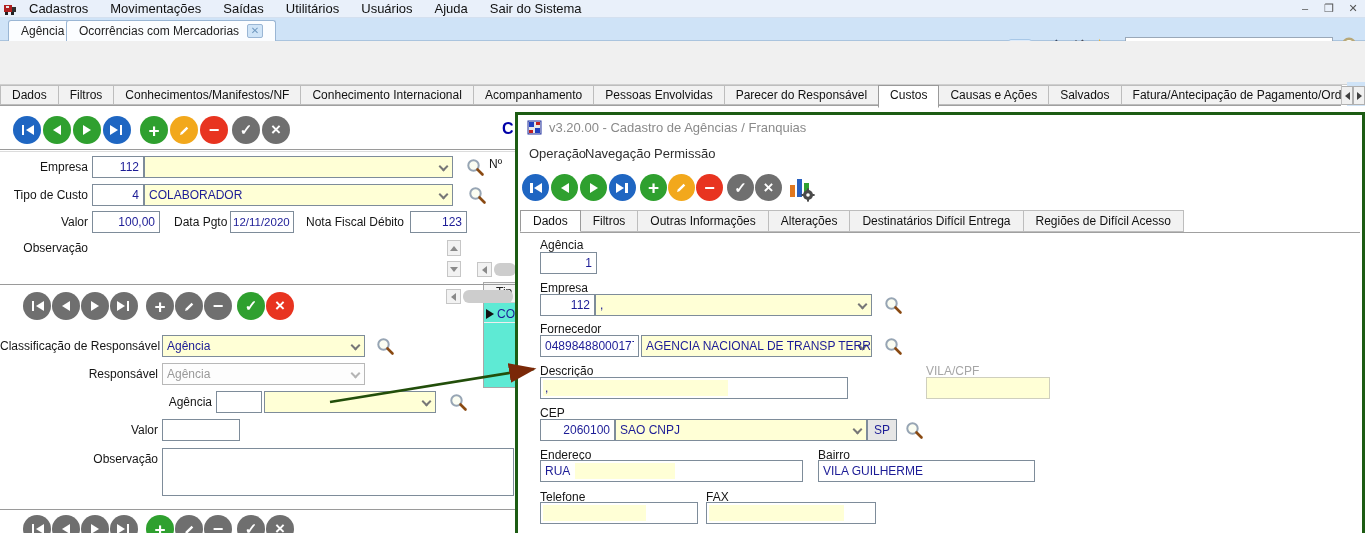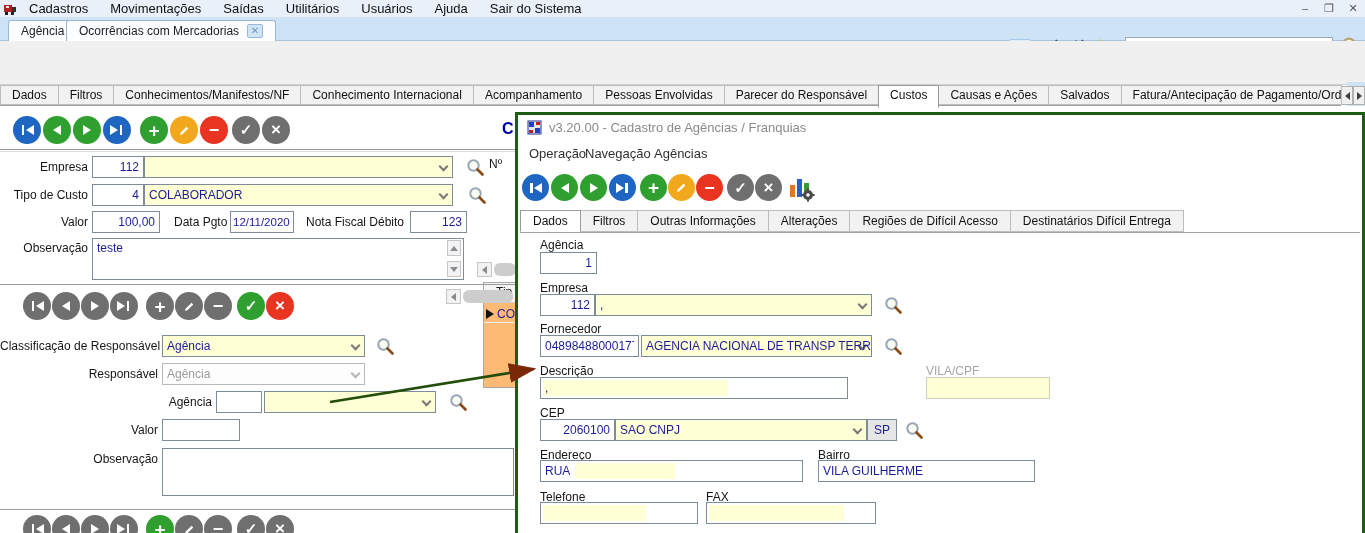--- a/index.html
+++ b/index.html
@@ -75,21 +75,21 @@
   
   #dialog { left:515px; top:112px; width:850px; height:520px; background:#fff; border:3px solid #1d5c13; z-index:10; }
   #dialog .dtitle { position:absolute; left:31px; top:5px; font-size:13px; color:#8a8a8a; }
   #dialog .dmi { position:absolute; top:31px; font-size:13px; color:#303030; }
   #dtabs { position:absolute; left:2px; top:95px; width:840px; height:23px; display:flex; border-bottom:1px solid #a0a0a0; }
   .dtab { background:#f2f2f2; border:1px solid #bdbdbd; margin-right:-1px; font-size:12px; color:#111; line-height:21px; padding:0 12px; white-space:nowrap; }
   .dtab.active { background:#fff; border-color:#9a9a9a; border-bottom:1px solid #fff; z-index:2; }
   .glbl { color:#a6a6a6; }
 
   
-  #minigrid { left:483px; top:176px; width:60px; height:106px; border:1px solid #a8a8a8; background:#fdba74; }
+  #minigrid { left:483px; top:176px; width:60px; height:106px; border:1px solid #a8a8a8; background:#5eead4; }
   #minigrid .gh { height:20px; border-bottom:1px solid #cfcfcf; background:#f4f4f4; font-size:12px; color:#222; padding:2px 0 0 12px; }
   #minigrid .gr { height:20px; font-size:12px; color:#1c1c96; padding:2px 0 0 2px; display:flex; align-items:center; gap:3px; border-bottom:1px solid #eee; }
   .rowmark { width:0; height:0; border-top:5px solid transparent; border-bottom:5px solid transparent; border-left:8px solid #111; }
 
   #arrowsvg { position:absolute; left:0; top:0; z-index:20; pointer-events:none; }
   .bluetitle { position:absolute; font-size:16px; font-weight:bold; color:#0000a8; }
 </style>
 </head>
 <body>
 
@@ -300,21 +300,20 @@
     </svg>
 
   <div class="lbl lblr" style="left:8px;top:109px;width:80px">Valor</div>
   <input class="fld num" style="left: 92px; top: 105px; width: 68px;" value="100,00">
   <div class="lbl" style="left:174px;top:109px">Data Pgto</div>
   <input class="fld" style="left: 230px; top: 105px; width: 64px; font-size: 11.5px; padding: 0px 2px;" value="12/11/2020">
   <div class="lbl" style="left:306px;top:109px">Nota Fiscal Débito</div>
   <input class="fld num" style="left: 410px; top: 105px; width: 57px;" value="123">
 
   <div class="lbl lblr" style="left:8px;top:135px;width:80px">Observação</div>
-  <textarea class="ta" style="left: 92px; top: 132px; width: 372px; height: 42px;">teste</textarea>
   <div class="scrbtn" style="left:447px;top:134px;width:14px;height:16px">
       <span class="tua"></span>
     </div>
   <div class="scrbtn" style="left:447px;top:155px;width:14px;height:16px">
       <span class="tda"></span>
     </div>
 
   <div class="scrbtn" style="left:477px;top:156px">
       <span class="tla"></span>
     </div>
@@ -429,21 +428,21 @@
   <svg class="abs" style="left:9px;top:5px" width="15" height="15" viewBox="0 0 15 15">
       <rect x="1" y="1" width="13" height="13" fill="#e8e8e8" stroke="#2030a0"></rect>
       <rect x="2" y="2" width="5" height="5" fill="#2040c0"></rect>
       <rect x="8" y="8" width="5" height="5" fill="#2040c0"></rect>
       <rect x="2" y="10" width="4" height="3" fill="#c02020"></rect>
       <rect x="9" y="2" width="4" height="3" fill="#c02020"></rect>
     </svg>
   <div class="dtitle">v3.20.00 - Cadastro de Agências / Franquias</div>
   <span class="dmi" style="left:11px">Operação</span>
   <span class="dmi" style="left:67px">Navegação</span>
-  <span class="dmi" style="left:136px">Agências</span>
+  <span class="dmi" style="left:136px">Permissão</span>
 
   <div class="cb cb27 blue" style="left:4px;top:59px">
       <span class="vbar"></span>
       <span class="tri-l"></span>
     </div>
   <div class="cb cb27 green" style="left:33px;top:59px">
       <span class="tri-l"></span>
     </div>
   <div class="cb cb27 green" style="left:62px;top:59px">
       <span class="tri-r"></span>
@@ -479,22 +478,22 @@
       <rect x="19" y="24.2" width="2" height="2.4" fill="#4a4a4a"></rect>
       <rect x="13.4" y="19" width="2.4" height="2" fill="#4a4a4a"></rect>
       <rect x="24.2" y="19" width="2.4" height="2" fill="#4a4a4a"></rect>
     </svg>
 
   <div id="dtabs">
     <div class="dtab active">Dados</div>
     <div class="dtab">Filtros</div>
     <div class="dtab">Outras Informações</div>
     <div class="dtab">Alterações</div>
+    <div class="dtab">Destinatários Difícil Entrega</div>
     <div class="dtab">Regiões de Difícil Acesso</div>
-    <div class="dtab">Destinatários Difícil Entrega</div>
   </div>
 
   <div class="lbl" style="left:22px;top:123px">Agência</div>
   <input class="fld num" style="left: 22px; top: 137px; width: 57px;" value="1">
 
   <div class="lbl" style="left:22px;top:166px">Empresa</div>
   <input class="fld num" style="left: 22px; top: 179px; width: 55px;" value="112">
   <div class="combo" style="left:77px;top:179px;width:277px"><span class="fv">,</span><span class="chev"></span></div>
   <svg class="mag" style="left:366px;top:181px" viewBox="0 0 19 19">
       <circle cx="7.5" cy="7.5" r="5.2" fill="#fbfdf2" stroke="#97a5b4" stroke-width="2"></circle>

